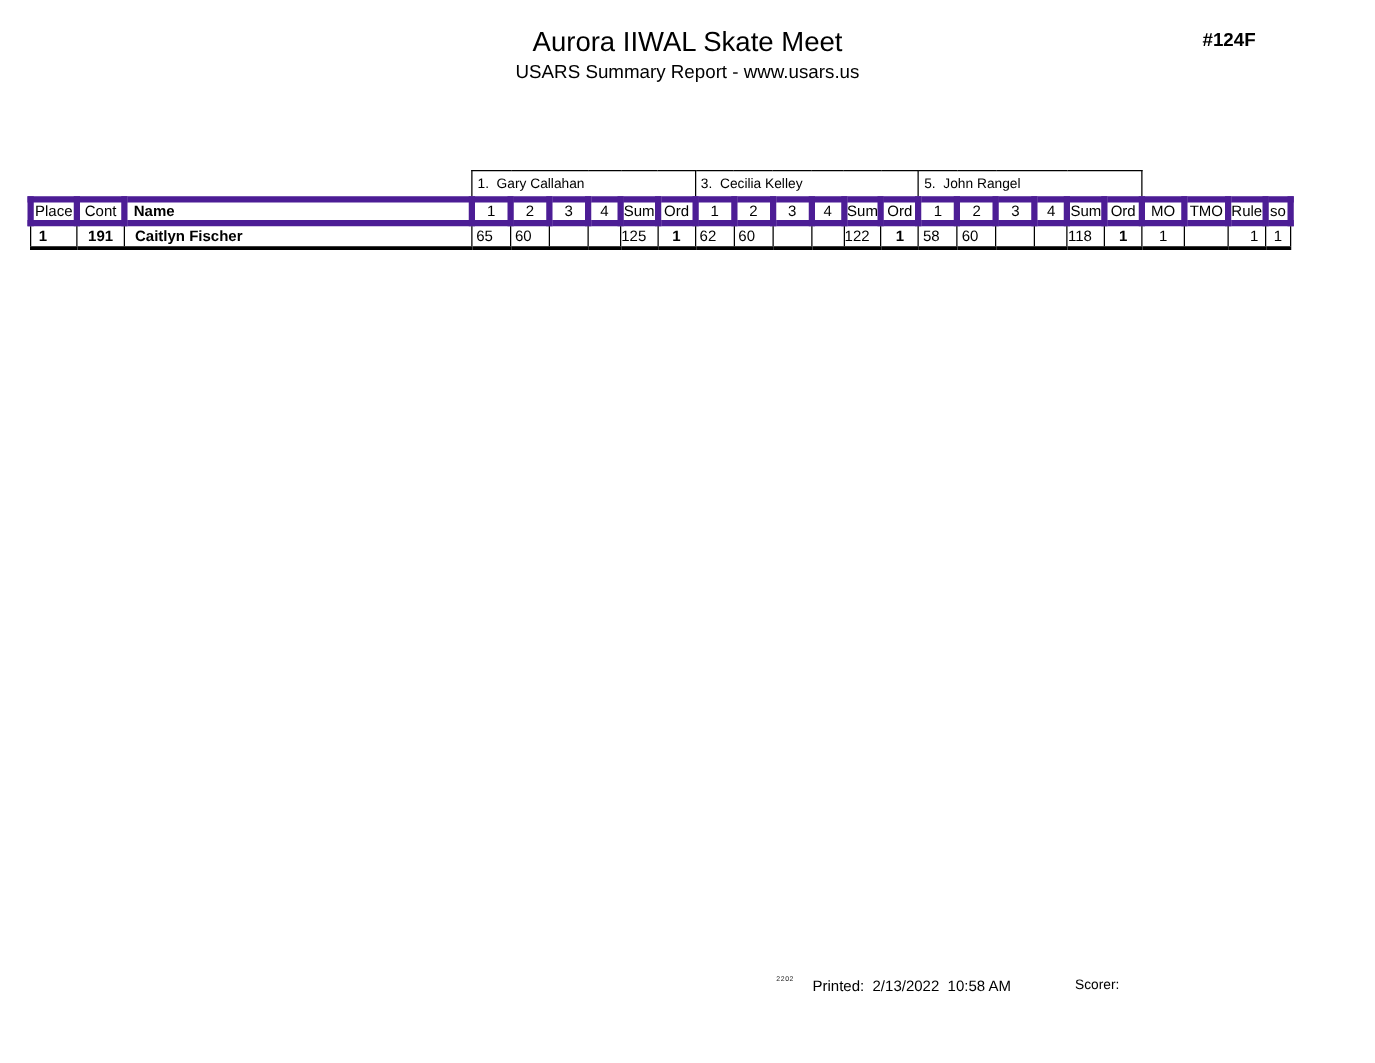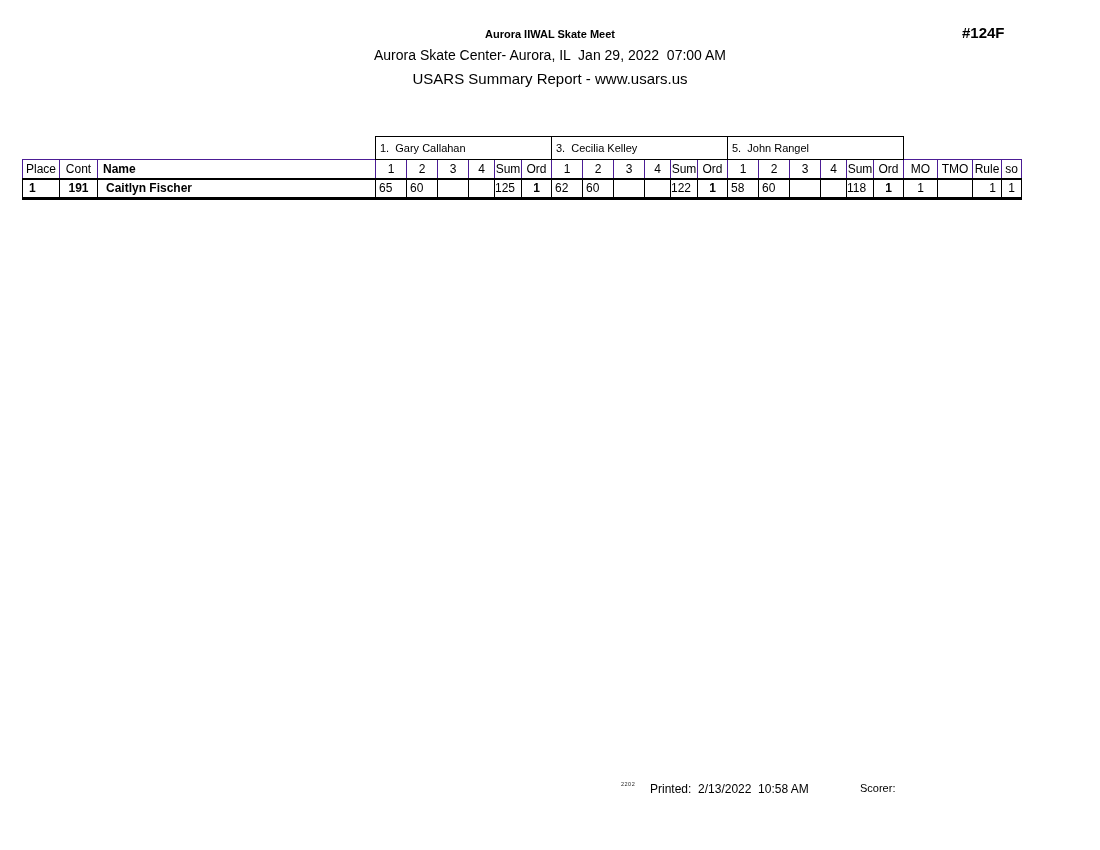--- a/index.html
+++ b/index.html
@@ -25,21 +25,21 @@
   }
 
   
   .header-block {
     position: absolute;
     left: 0;
     top: 23px;
     width: 100%;
     text-align: center;
   }
-  .title        { font-size: 11px; font-weight: bold; line-height: 22px; }
+  .title        { font-size: 22px; font-weight: normal; line-height: 22px; }
   .subtitle     { font-size: 14px; line-height: 21px; }
   .event-title  { font-size: 18px; font-weight: bold; line-height: 21px; }
   .report-line  { font-size: 15px; line-height: 25px; }
 
   .event-number {
     position: absolute;
     left: 962px;
     top: 24px;
     font-size: 15px;
     font-weight: bold;
@@ -63,21 +63,21 @@
   }
   tr.judge-row td { height: 23px; }
   td.blank { border: none; }
   td.judgebox {
     border: 1px solid #000;
     font-size: 11px;
     padding-left: 4px;
     text-align: left;
     white-space: pre;
   }
-  tr.head td { border: 1px solid #4c1d95; text-align: center; }
+  tr.head td { border: 5px solid #4c1d95; text-align: center; }
   tr.head td.name-h { text-align: left; padding-left: 5px; font-weight: bold; }
   tr.data td {
     border: 1px solid #000;
     border-top: 2px solid #000;
     border-bottom: 3px solid #000;
     height: 20px;
   }
   td.ord { border-left: 3px solid #000; border-right: 3px solid #000; text-align: center; }
   tr.data td.ord { font-weight: bold; }
   td.place-v { text-align: left; padding-left: 6px; font-weight: bold; }
@@ -111,21 +111,20 @@
   }
 </style>
 </head>
 <body>
 
 <div class="page">
 
 
   <div class="header-block">
     <div class="title pre">Aurora IIWAL Skate Meet</div>
-    <div class="subtitle pre">Aurora Skate Center- Aurora, IL  Jan 29, 2022  07:00 AM</div>
     <div class="report-line pre">USARS Summary Report - www.usars.us</div>
   </div>
 
   <div class="event-number">#124F</div>
 
   <table class="score-table">
     <colgroup>
       <col style="width:37px">
         <col style="width:38px">
         <col style="width:278px">

